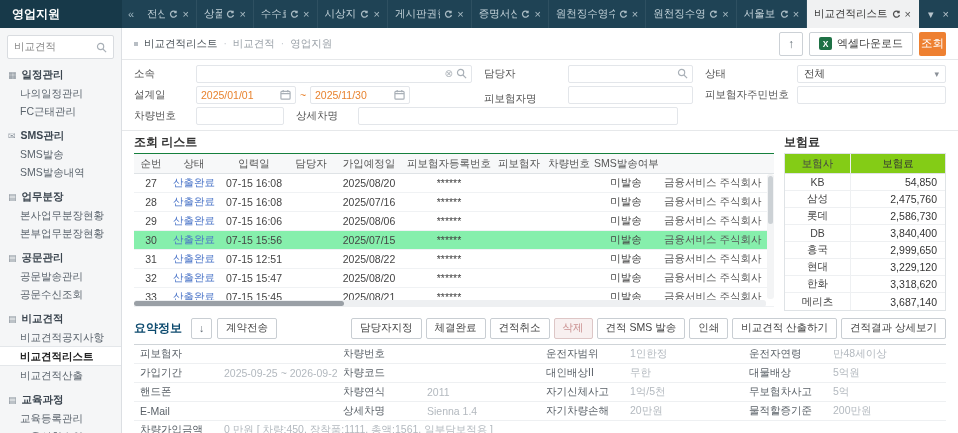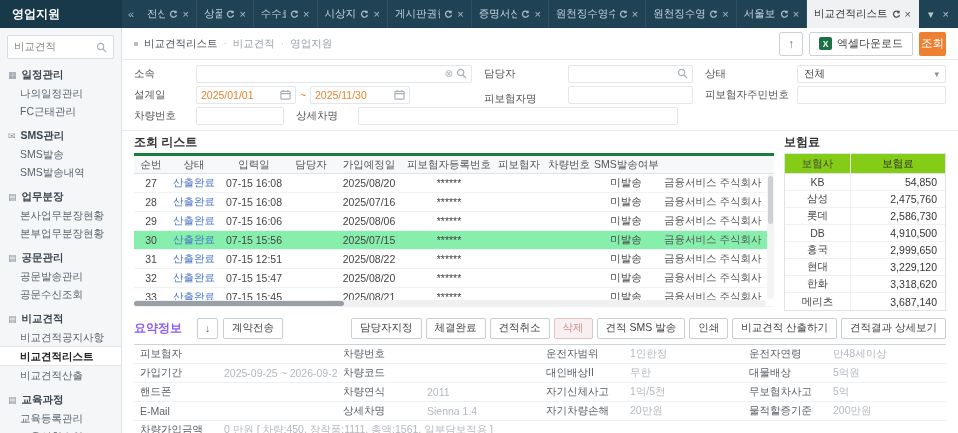--- a/index.html
+++ b/index.html
@@ -60,40 +60,40 @@
 
   
   .data-row { display:flex; padding:0 12px; align-items:flex-start; }
   .lt-wrap { flex:1; min-width:0; }
   .sec-title { font-weight:bold; font-size:12px; line-height:22px; height:22px; color:#333; }
   .lt-box { position:relative; height:154px; overflow:hidden; }
   .lt-row { display:grid; grid-template-columns:34px 52px 68px 46px 70px 90px 50px 50px 64px minmax(110px,1fr); align-items:center; height:19px; border-bottom:1px solid #f0f2f4; font-size:10.5px; color:#444; cursor:pointer; }
   .lt-row > div { text-align:center; overflow:hidden; white-space:nowrap; }
   .lt-row .cell-org { text-align:left; padding-left:6px; color:#555; }
   .lt-row .cell-status { color:#4a74c8; }
-  .lt-row.lt-head { height:21px; background:#f7f8f9; border-top:3px solid #15803d; border-bottom:1px solid #dfe3e6; color:#555; cursor:default; }
+  .lt-row.lt-head { height:21px; background:#f7f8f9; border-top:1px solid #15803d; border-bottom:1px solid #dfe3e6; color:#555; cursor:default; }
   .lt-row.sel { background:#86efac; }
   .vsb { position:absolute; top:21px; right:0; bottom:8px; width:7px; background:#f3f4f5; border-radius:3px; }
   .vsb-thumb { position:absolute; top:2px; left:1px; width:5px; height:48px; background:#ccd1d5; border-radius:3px; }
   .hsb { position:absolute; left:0; right:8px; bottom:0; height:7px; background:#eef0f2; border-radius:3px; }
   .hsb-thumb { position:absolute; top:1px; left:0; width:210px; height:5px; background:#9aa0a6; border-radius:3px; }
 
   .pm { width:162px; flex:none; margin-left:10px; }
   .pm-table { border:1px solid #dfe3e6; }
   .pm-row { display:grid; grid-template-columns:66px 1fr; align-items:center; height:17px; font-size:10.5px; border-bottom:1px solid #eef0f2; cursor:pointer; }
   .pm-row:last-child { border-bottom:none; }
   .pm-row .c1 { text-align:center; color:#444; border-right:1px solid #eef0f2; height:100%; display:flex; align-items:center; justify-content:center; }
   .pm-row .c2 { text-align:right; padding-right:8px; color:#333; }
   .pm-row.pm-head { height:20px; background:#84cc16; border-bottom:1px solid #dfe3e6; color:#555; cursor:default; }
   .pm-row.pm-head .c2 { text-align:center; padding-right:0; }
 
   
   .summary { padding:4px 12px 0; }
   .sum-head { display:flex; align-items:center; height:26px; gap:5px; }
-  .sum-title { font-weight:bold; font-size:12px; color:#8b5cf6; margin-right:10px; }
+  .sum-title { font-weight:bold; font-size:12px; color:#0c4a6e; margin-right:4px; }
   .btn-sm { height:21px; border:1px solid #c9ced3; background:#fff; border-radius:2px; font-size:10.5px; color:#444; padding:0 8px; display:flex; align-items:center; white-space:nowrap; }
   .btn-ic2 { width:21px; padding:0; justify-content:center; color:#667078; }
   .sum-buttons { margin-left:auto; display:flex; gap:4px; }
   .btn-sm.danger { color:#c98f8f; background:#f8f0f0; border-color:#ddc6c6; cursor:default; }
   .sum-grid { margin-top:3px; border-top:1px solid #cfd4d8; display:grid; grid-template-columns:84px 1fr 84px 1fr 84px 1fr 84px 1fr; grid-auto-rows:19px; }
   .sum-grid > div { border-bottom:1px solid #eef0f2; display:flex; align-items:center; padding:0 6px; font-size:10.5px; overflow:hidden; white-space:nowrap; }
   .lb { color:#5b6269; }
   .vl { color:#b3b9bf; }
   .c3 { grid-column:span 3; }
   .r2 { grid-row:span 2; }
@@ -454,21 +454,21 @@
         <div class="pm-row">
             <div class="c1">삼성</div>
             <div class="c2">2,475,760</div>
           </div>
         <div class="pm-row">
             <div class="c1">롯데</div>
             <div class="c2">2,586,730</div>
           </div>
         <div class="pm-row">
             <div class="c1">DB</div>
-            <div class="c2">4,910,500</div>
+            <div class="c2">3,840,400</div>
           </div>
         <div class="pm-row">
             <div class="c1">흥국</div>
             <div class="c2">2,999,650</div>
           </div>
         <div class="pm-row">
             <div class="c1">현대</div>
             <div class="c2">3,229,120</div>
           </div>
         <div class="pm-row">

